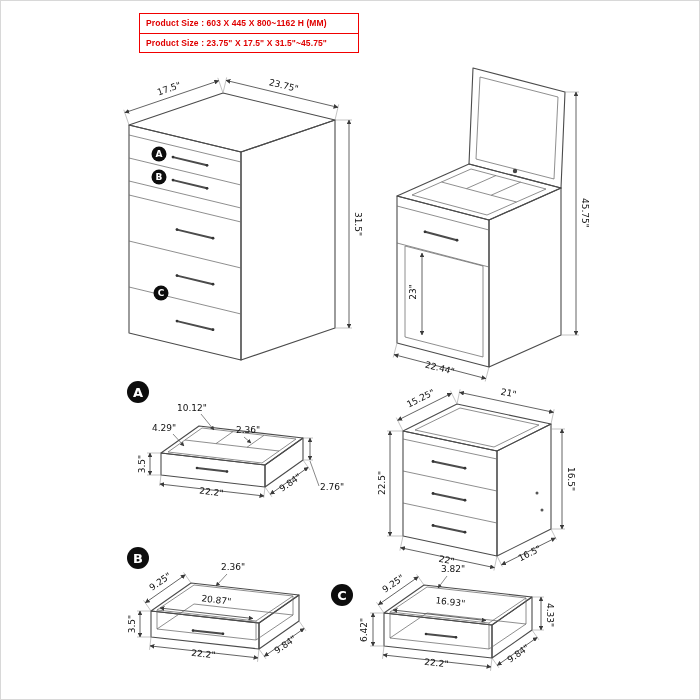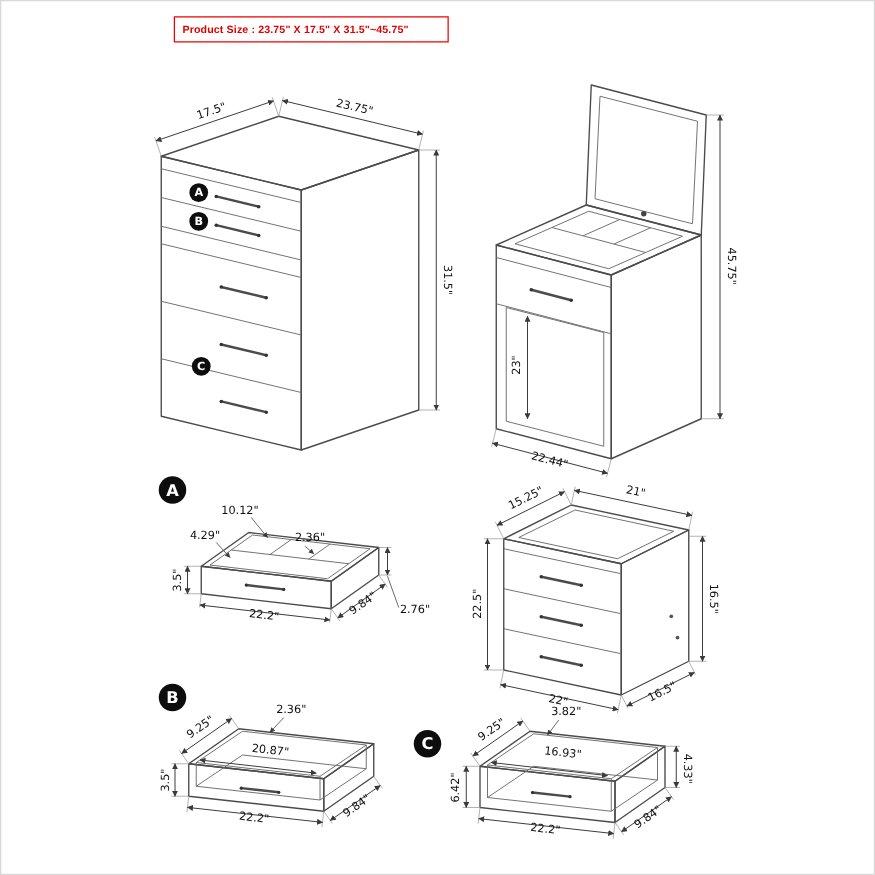--- a/index.html
+++ b/index.html
@@ -22,20 +22,23 @@
   .callout-sm text{font:bold 9px "DejaVu Sans",sans-serif;fill:#fff;text-anchor:middle}
   .callout-lg text{font:bold 13px "DejaVu Sans",sans-serif;fill:#fff;text-anchor:middle}
 </style>
 </head>
 <body>
 
 <div class="page">
 
   <div class="size-labels">
     <div class="size-box">
+      <span>Product Size : 603 X 445 X 800~1162 H (MM)</span>
+    </div>
+    <div class="size-box">
       <span>Product Size : 23.75" X 17.5" X 31.5"~45.75"</span>
     </div>
   </div>
 
   <svg width="700" height="700" viewBox="0 0 700 700">
     <defs>
       <marker id="arr" viewBox="0 0 6 6" refX="5.5" refY="3" markerWidth="6" markerHeight="6" orient="auto-start-reverse">
         <path d="M0,0 L6,3 L0,6 Z" fill="#3a3a3a"></path>
       </marker>
     </defs>

